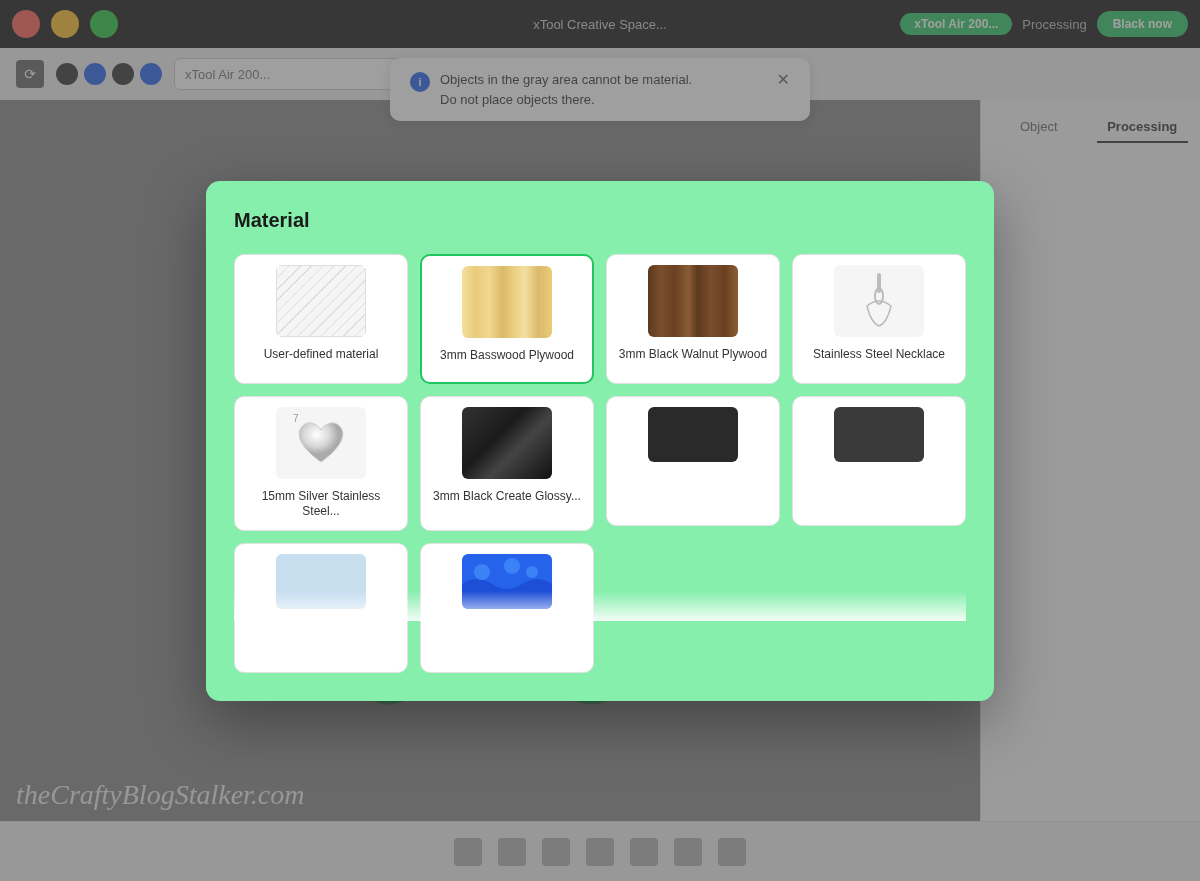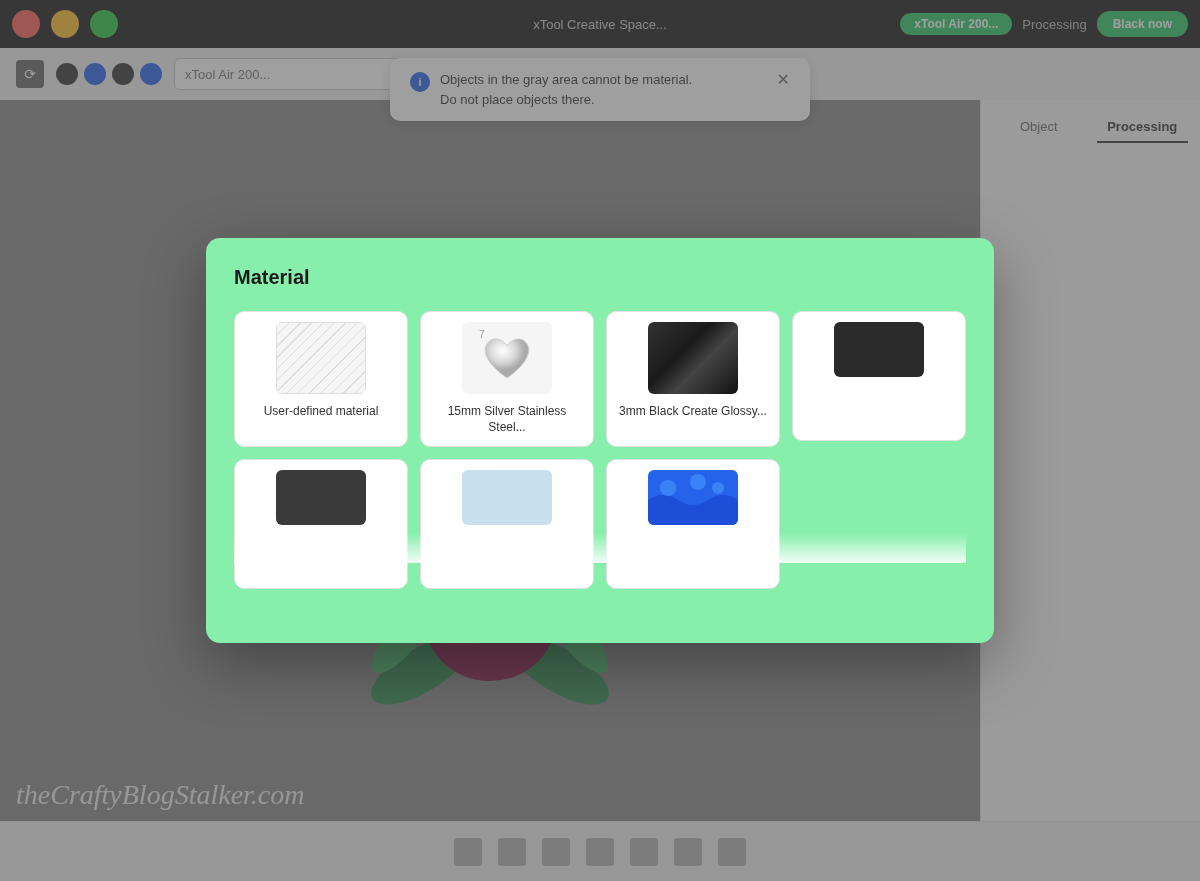--- a/index.html
+++ b/index.html
@@ -551,24 +551,48 @@
 
     <div class="material-grid">
 
       <div class="material-card">
         <div class="material-thumb">
           <div class="hatch-pattern"></div>
         </div>
         <div class="material-label">User-defined material</div>
       </div>
 
-
-
-
-
+      <div class="material-card selected">
+        <div class="material-thumb">
+          <div class="basswood-thumb"></div>
+        </div>
+        <div class="material-label">3mm Basswood Plywood</div>
+      </div>
+
+      <div class="material-card">
+        <div class="material-thumb">
+          <div class="walnut-thumb"></div>
+        </div>
+        <div class="material-label">3mm Black Walnut Plywood</div>
+      </div>
+
+
+
+      <div class="material-card">
+        <div class="material-thumb">
+          <div class="necklace-thumb">
+            <svg width="40" height="65" viewBox="0 0 40 65">
+              <rect x="18" y="5" width="4" height="20" rx="2" fill="#bbb"></rect>
+              <ellipse cx="20" cy="28" rx="4" ry="8" fill="none" stroke="#bbb" stroke-width="2"></ellipse>
+              <path d="M 8 38 Q 20 28 32 38 Q 28 55 20 58 Q 12 55 8 38 Z" fill="none" stroke="#bbb" stroke-width="1.5"></path>
+            </svg>
+          </div>
+        </div>
+        <div class="material-label">Stainless Steel Necklace</div>
+      </div>
 
       <div class="material-card">
         <div class="material-thumb">
           <div class="heart-thumb">
             <svg width="60" height="65" viewBox="0 0 60 65">
               <text x="2" y="12" font-size="10" fill="#999">7</text>
               <path d="M30 52 C 10 38, 5 25, 10 18 C 15 10, 25 12, 30 20 C 35 12, 45 10, 50 18 C 55 25, 50 38, 30 52 Z" fill="url(#heartGrad)" stroke="#ccc" stroke-width="1"></path>
               <defs>
                 <radialGradient id="heartGrad" cx="40%" cy="30%">
                   <stop offset="0%" stop-color="#ffffff"></stop>

